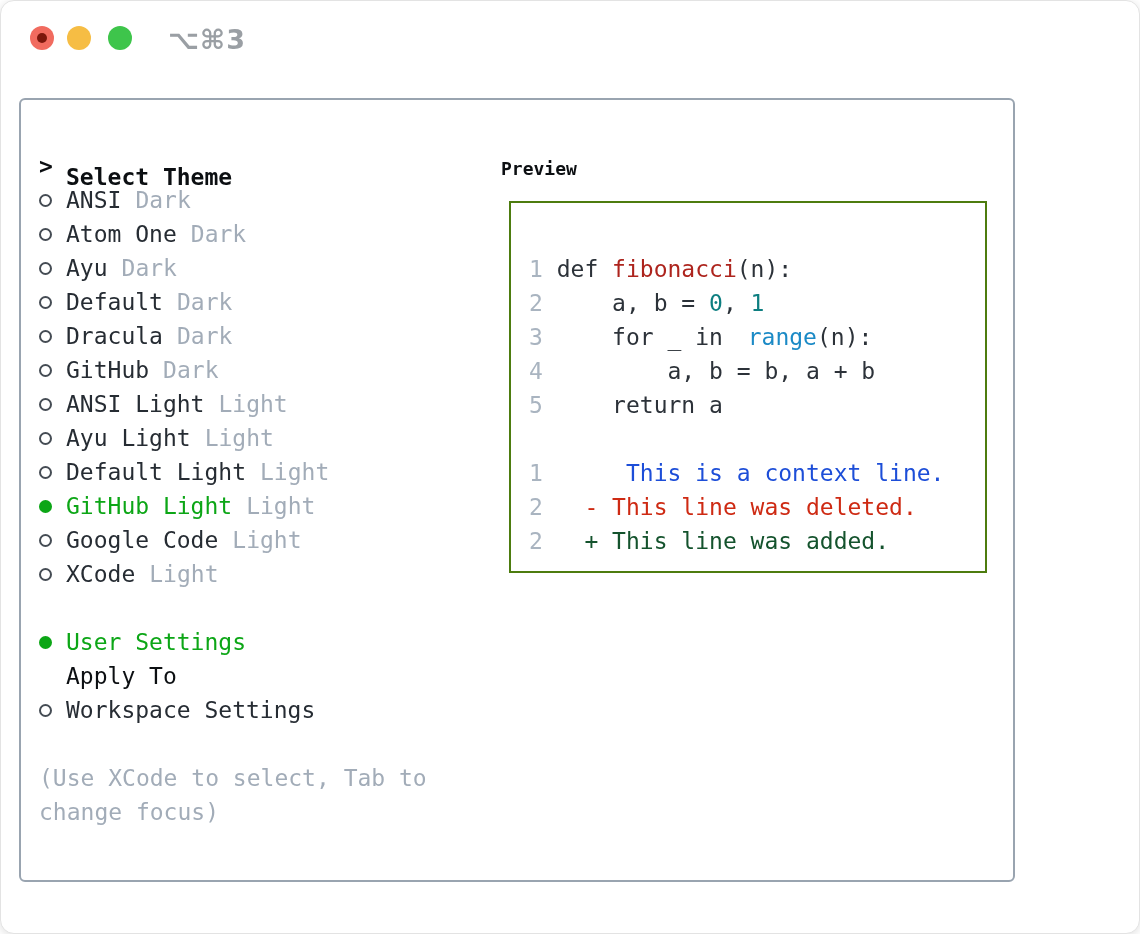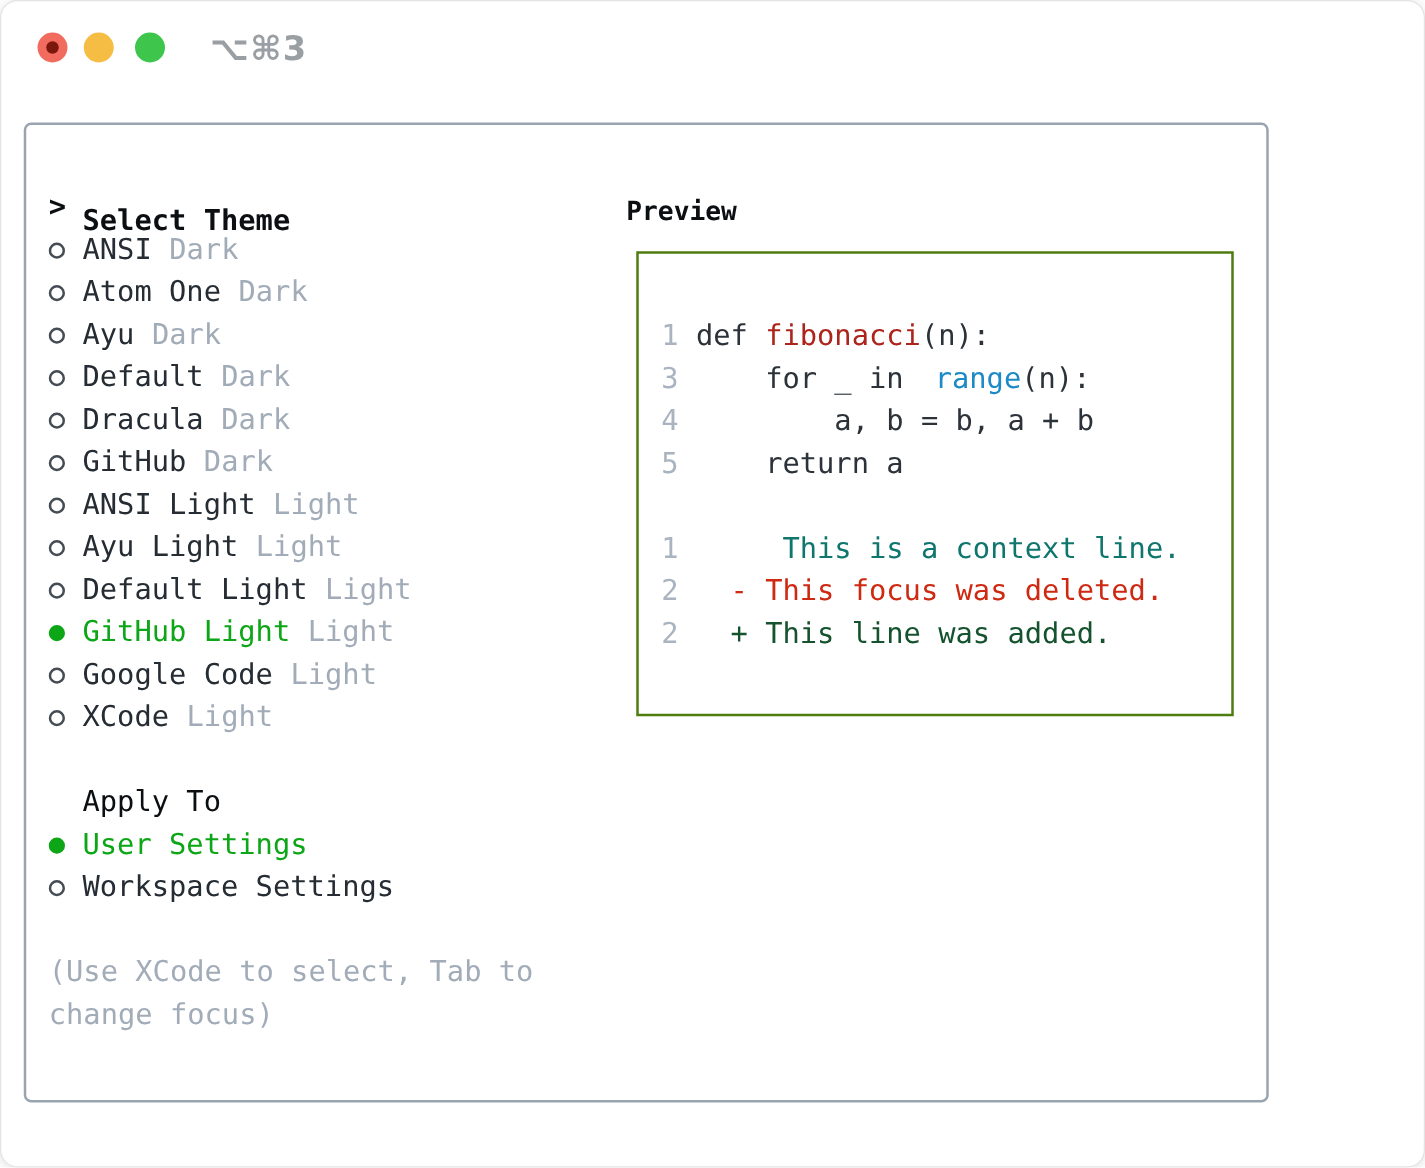--- a/index.html
+++ b/index.html
@@ -36,31 +36,31 @@
   .radio.on { background:#0ca616; border-color:#0ca616; }
   .opt-name { color:#262c33; }
   .opt-name.sel { color:#0ca616; }
   .opt-variant { color:#a2acb8; margin-left:14px; }
   .apply-hdr { color:#0c0f12; }
   .hint { color:#a2acb8; }
   .spacer { height:34px; }
 
   
   .preview-title { position:absolute; left:500px; top:151px; height:34px; line-height:34px;
-                   font-size:21px; font-weight:bold; color:#0c0f12; }
+                   font-size:18px; font-weight:bold; color:#0c0f12; }
   .preview-box { position:absolute; left:508px; top:200px; width:478px; height:372px;
                  border:2px solid #4d7c0f; background:#ffffff; overflow:hidden;
                  padding:49px 0 0 18px; }
   .code-line { height:34px; line-height:34px; font-size:23px; white-space:pre; }
   .ln          { color:#a9b4c0; }
   .seg-plain   { color:#2c3239; }
   .seg-func    { color:#ad241d; }
   .seg-num     { color:#0d7e80; }
   .seg-builtin { color:#1b8ac6;margin-left:11px; }
-  .seg-context { color:#0f766e;text-align:center; }
+  .seg-context { color:#1d4ed8;text-align:center; }
   .seg-deleted { color:#ce2a13; }
   .seg-added   { color:#14532d; }
 </style>
 </head>
 <body>
 
 <div class="window">
   <span class="light red">
       <span class="dot"></span>
     </span>
@@ -78,32 +78,33 @@
       <div class="row"><span class="marker"><span class="radio"></span></span><span class="opt-name">Default</span><span class="opt-variant">Dark</span></div>
       <div class="row"><span class="marker"><span class="radio"></span></span><span class="opt-name">Dracula</span><span class="opt-variant">Dark</span></div>
       <div class="row"><span class="marker"><span class="radio"></span></span><span class="opt-name">GitHub</span><span class="opt-variant">Dark</span></div>
       <div class="row"><span class="marker"><span class="radio"></span></span><span class="opt-name">ANSI Light</span><span class="opt-variant">Light</span></div>
       <div class="row"><span class="marker"><span class="radio"></span></span><span class="opt-name">Ayu Light</span><span class="opt-variant">Light</span></div>
       <div class="row"><span class="marker"><span class="radio"></span></span><span class="opt-name">Default Light</span><span class="opt-variant">Light</span></div>
       <div class="row"><span class="marker"><span class="radio on"></span></span><span class="opt-name sel">GitHub Light</span><span class="opt-variant">Light</span></div>
       <div class="row"><span class="marker"><span class="radio"></span></span><span class="opt-name">Google Code</span><span class="opt-variant">Light</span></div>
       <div class="row"><span class="marker"><span class="radio"></span></span><span class="opt-name">XCode</span><span class="opt-variant">Light</span></div>
       <div class="spacer"></div>
+      <div class="row"><span class="marker"><span class="radio on"></span></span><span class="opt-name sel">User Settings</span></div>
       <div class="row"><span class="marker"></span><span class="apply-hdr">Apply To</span></div>
-      <div class="row"><span class="marker"><span class="radio on"></span></span><span class="opt-name sel">User Settings</span></div>
       <div class="row"><span class="marker"><span class="radio"></span></span><span class="opt-name">Workspace Settings</span></div>
       <div class="spacer"></div>
       <div class="row"><span class="hint">(Use XCode to select, Tab to</span></div>
       <div class="row"><span class="hint">change focus)</span></div>
     </div>
 
   <div class="preview-title">Preview</div>
   <div class="preview-box" id="preview-box">
       <div class="code-line"><span class="ln">1</span> <span class="seg-plain">def </span><span class="seg-func">fibonacci</span><span class="seg-plain">(n):</span></div>
+      <div class="code-line"><span class="ln">2</span> <span class="seg-plain">    a, b = </span><span class="seg-num">0</span><span class="seg-plain">, </span><span class="seg-num">1</span></div>
       <div class="code-line"><span class="ln">3</span> <span class="seg-plain">    for _ in </span><span class="seg-builtin">range</span><span class="seg-plain">(n):</span></div>
       <div class="code-line"><span class="ln">4</span> <span class="seg-plain">        a, b = b, a + b</span></div>
       <div class="code-line"><span class="ln">5</span> <span class="seg-plain">    return a</span></div>
       <div class="code-line"></div>
       <div class="code-line"><span class="ln">1</span> <span class="seg-context">     This is a context line.</span></div>
-      <div class="code-line"><span class="ln">2</span> <span class="seg-deleted">  - This focus was deleted.</span></div>
+      <div class="code-line"><span class="ln">2</span> <span class="seg-deleted">  - This line was deleted.</span></div>
       <div class="code-line"><span class="ln">2</span> <span class="seg-added">  + This line was added.</span></div>
     </div>
 </div>
 
 </body></html>

